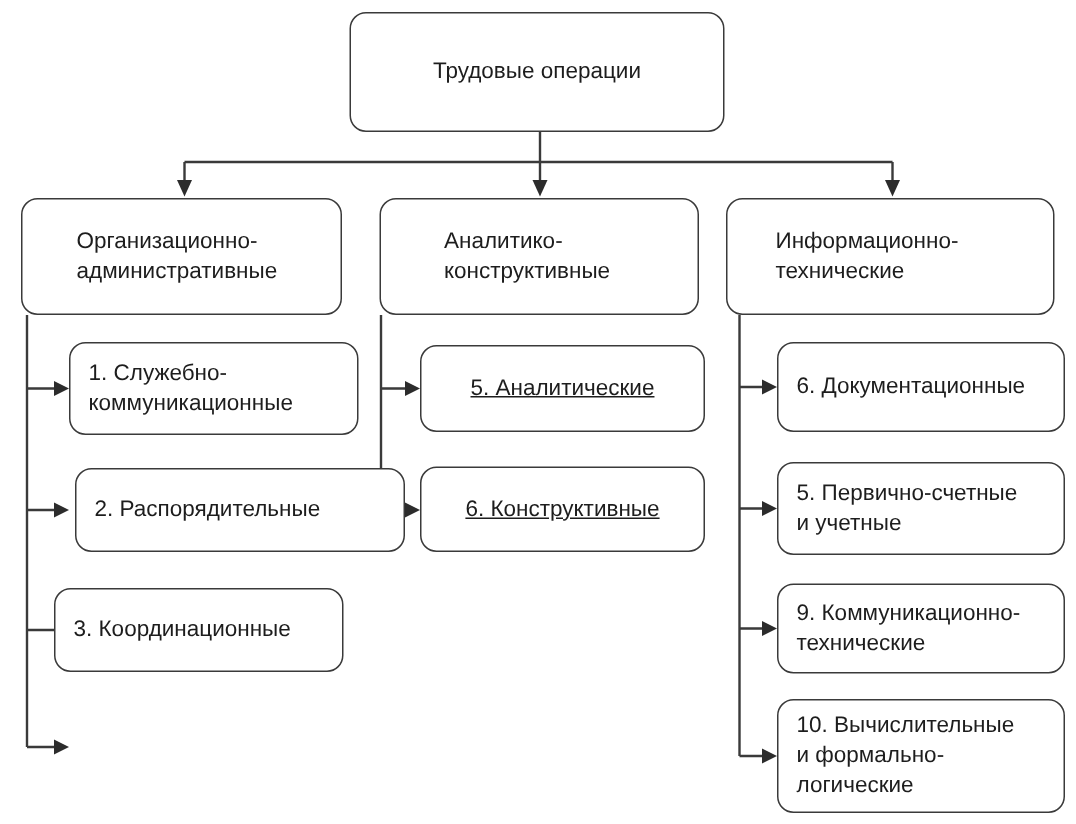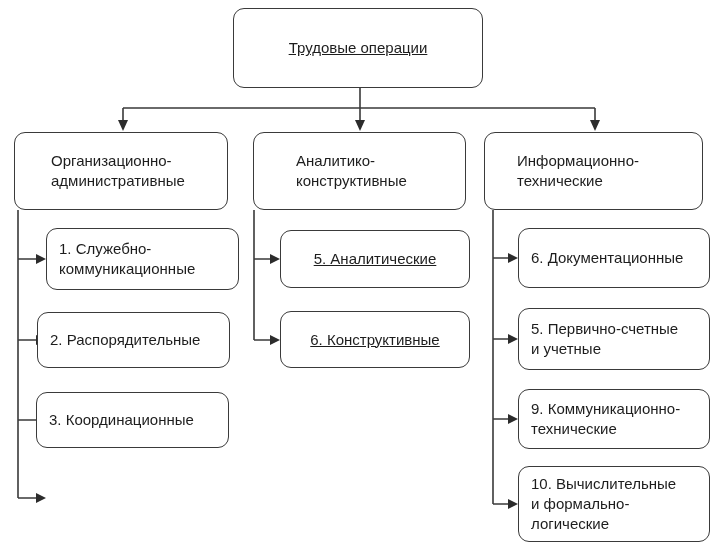--- a/index.html
+++ b/index.html
@@ -34,31 +34,31 @@
     align-items: center;
     z-index: 2;
     font-size: 15px;
     line-height: 1.32;
   }
   .label {
     white-space: pre-line;
     display: block;
   }
   
-  #node-root { left: 233px; top: 8px; width: 250px; height: 80px; justify-content: center; text-align: center; text-decoration: underline; }
+  #node-root { left: 233px; top: 8px; width: 250px; height: 80px; justify-content: center; text-align: center; }
   
   .branch { padding-left: 36px; }
   #branch-1 { left: 14px;  top: 132px; width: 214px; height: 78px; }
   #branch-2 { left: 253px; top: 132px; width: 213px; height: 78px; padding-left: 42px; }
   #branch-3 { left: 484px; top: 132px; width: 219px; height: 78px; padding-left: 32px; }
   
   .leaf { padding: 4px 8px 4px 12px; }
   .leaf.centered { justify-content: center; text-align: center; padding: 4px 6px; text-decoration: underline; }
   #leaf-1  { left: 46px;  top: 228px; width: 193px; height: 62px; }
-  #leaf-2  { left: 37px;  top: 312px; width: 193px; height: 56px; }
+  #leaf-2  { left: 50px;  top: 312px; width: 220px; height: 56px; }
   #leaf-3  { left: 36px;  top: 392px; width: 193px; height: 56px; }
   #leaf-4  { left: 46px;  top: 468px; width: 193px; height: 60px; }
   #leaf-5  { left: 280px; top: 230px; width: 190px; height: 58px; }
   #leaf-6  { left: 280px; top: 311px; width: 190px; height: 57px; }
   #leaf-7  { left: 518px; top: 228px; width: 192px; height: 60px; }
   #leaf-8  { left: 518px; top: 308px; width: 192px; height: 62px; }
   #leaf-9  { left: 518px; top: 389px; width: 192px; height: 60px; }
   #leaf-10 { left: 518px; top: 466px; width: 192px; height: 76px; }
 </style>
 </head>

